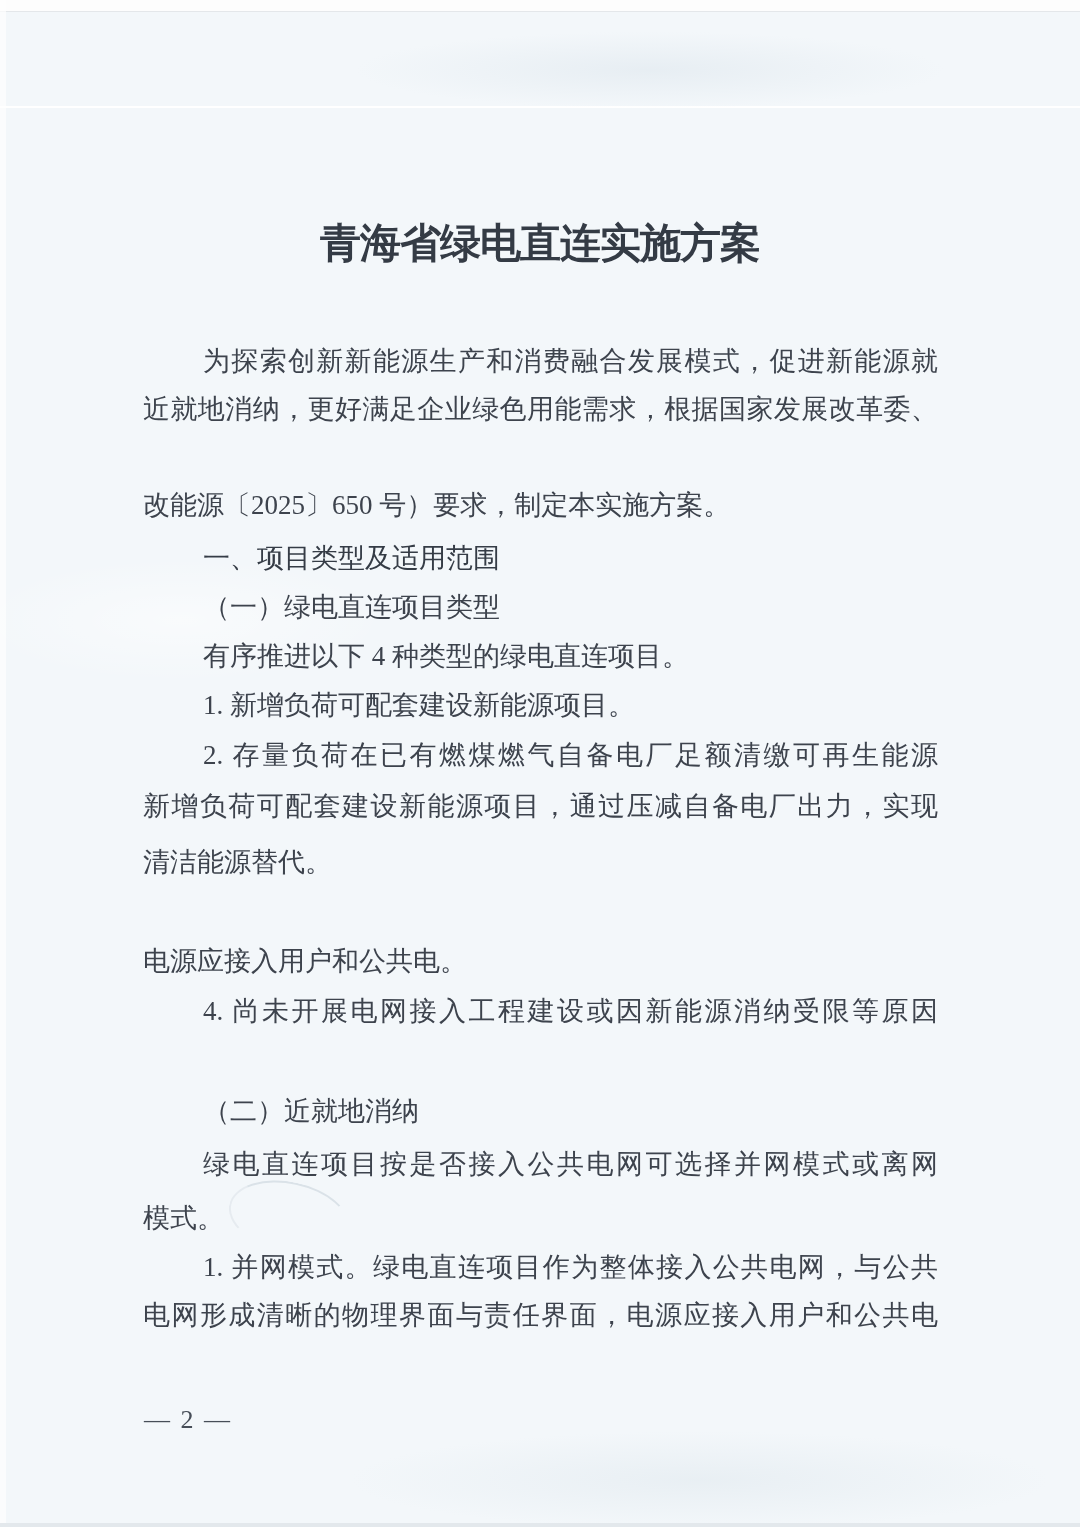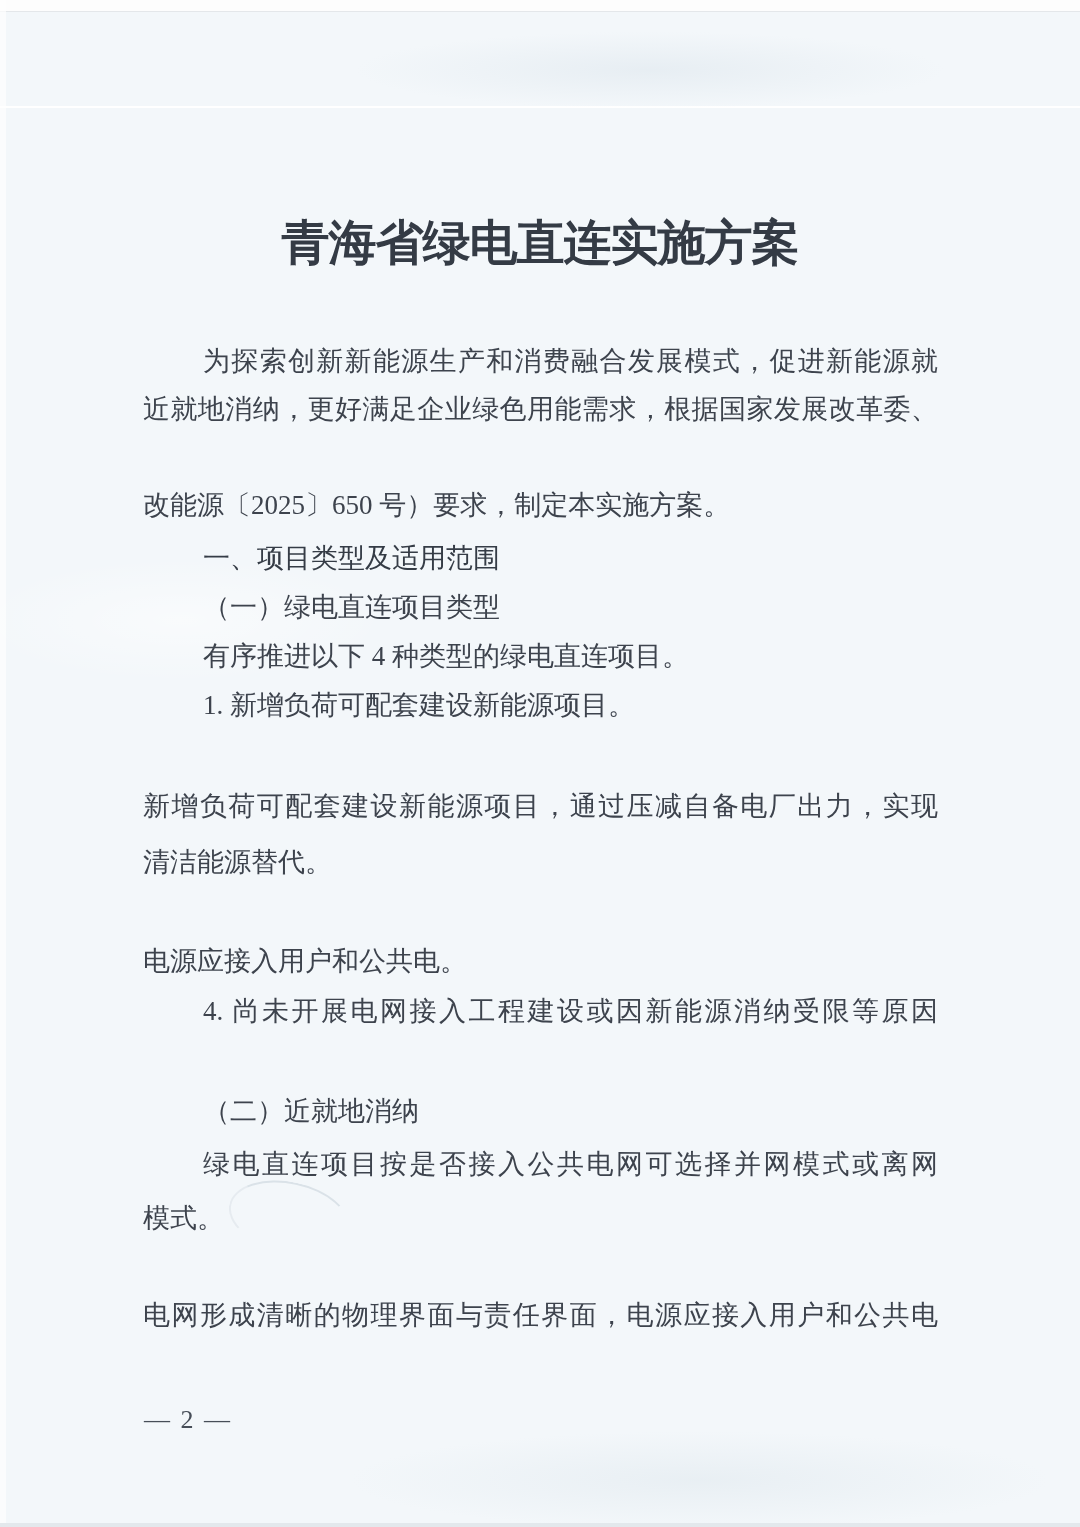--- a/index.html
+++ b/index.html
@@ -45,21 +45,21 @@
     border-top-color:rgba(172,185,198,0.35);
     border-left-color:rgba(172,185,198,0.18);
     border-radius:50%;
     transform:rotate(12deg);
   }
   
   .title{
     position:absolute;left:0;top:218px;width:1080px;
     margin:0;
     text-align:center;
-    font-size:48px;line-height:50px;
+    font-size:41px;line-height:50px;
     font-weight:700;
     letter-spacing:-1px;
     color:#343b45;
     font-family:"Liberation Serif","DejaVu Serif",serif;
   }
   .ln{
     position:absolute;left:143px;width:795px;
     font-size:27px;line-height:32px;
     color:#3d434d;
     letter-spacing:0;
@@ -91,24 +91,26 @@
 
   <h1 class="title">青海省绿电直连实施方案</h1>
 
   <div class="ln jf ind" style="top:345px">为探索创新新能源生产和消费融合发展模式，促进新能源就</div>
   <div class="ln jf" style="top:393px">近就地消纳，更好满足企业绿色用能需求，根据国家发展改革委、</div>
   <div class="ln" style="top:489px">改能源〔2025〕650 号）要求，制定本实施方案。</div>
   <div class="ln ind hei" style="top:542px">一、项目类型及适用范围</div>
   <div class="ln ind" style="top:591px">（一）绿电直连项目类型</div>
   <div class="ln ind" style="top:640px">有序推进以下 4 种类型的绿电直连项目。</div>
   <div class="ln ind" style="top:689px">1. 新增负荷可配套建设新能源项目。</div>
+  <div class="ln jf ind" style="top:739px">2. 存量负荷在已有燃煤燃气自备电厂足额清缴可再生能源</div>
   <div class="ln jf" style="top:790px">新增负荷可配套建设新能源项目，通过压减自备电厂出力，实现</div>
   <div class="ln" style="top:846px">清洁能源替代。</div>
   <div class="ln" style="top:945px">电源应接入用户和公共电。</div>
   <div class="ln jf ind" style="top:995px">4. 尚未开展电网接入工程建设或因新能源消纳受限等原因</div>
   <div class="ln ind" style="top:1095px">（二）近就地消纳</div>
   <div class="ln jf ind" style="top:1148px">绿电直连项目按是否接入公共电网可选择并网模式或离网</div>
   <div class="ln" style="top:1202px">模式。</div>
+  <div class="ln jf ind" style="top:1251px">1. 并网模式。绿电直连项目作为整体接入公共电网，与公共</div>
   <div class="ln jf" style="top:1299px">电网形成清晰的物理界面与责任界面，电源应接入用户和公共电</div>
 
   <div class="footer">— 2 —</div>
 
 </div>
 
 </body></html>

